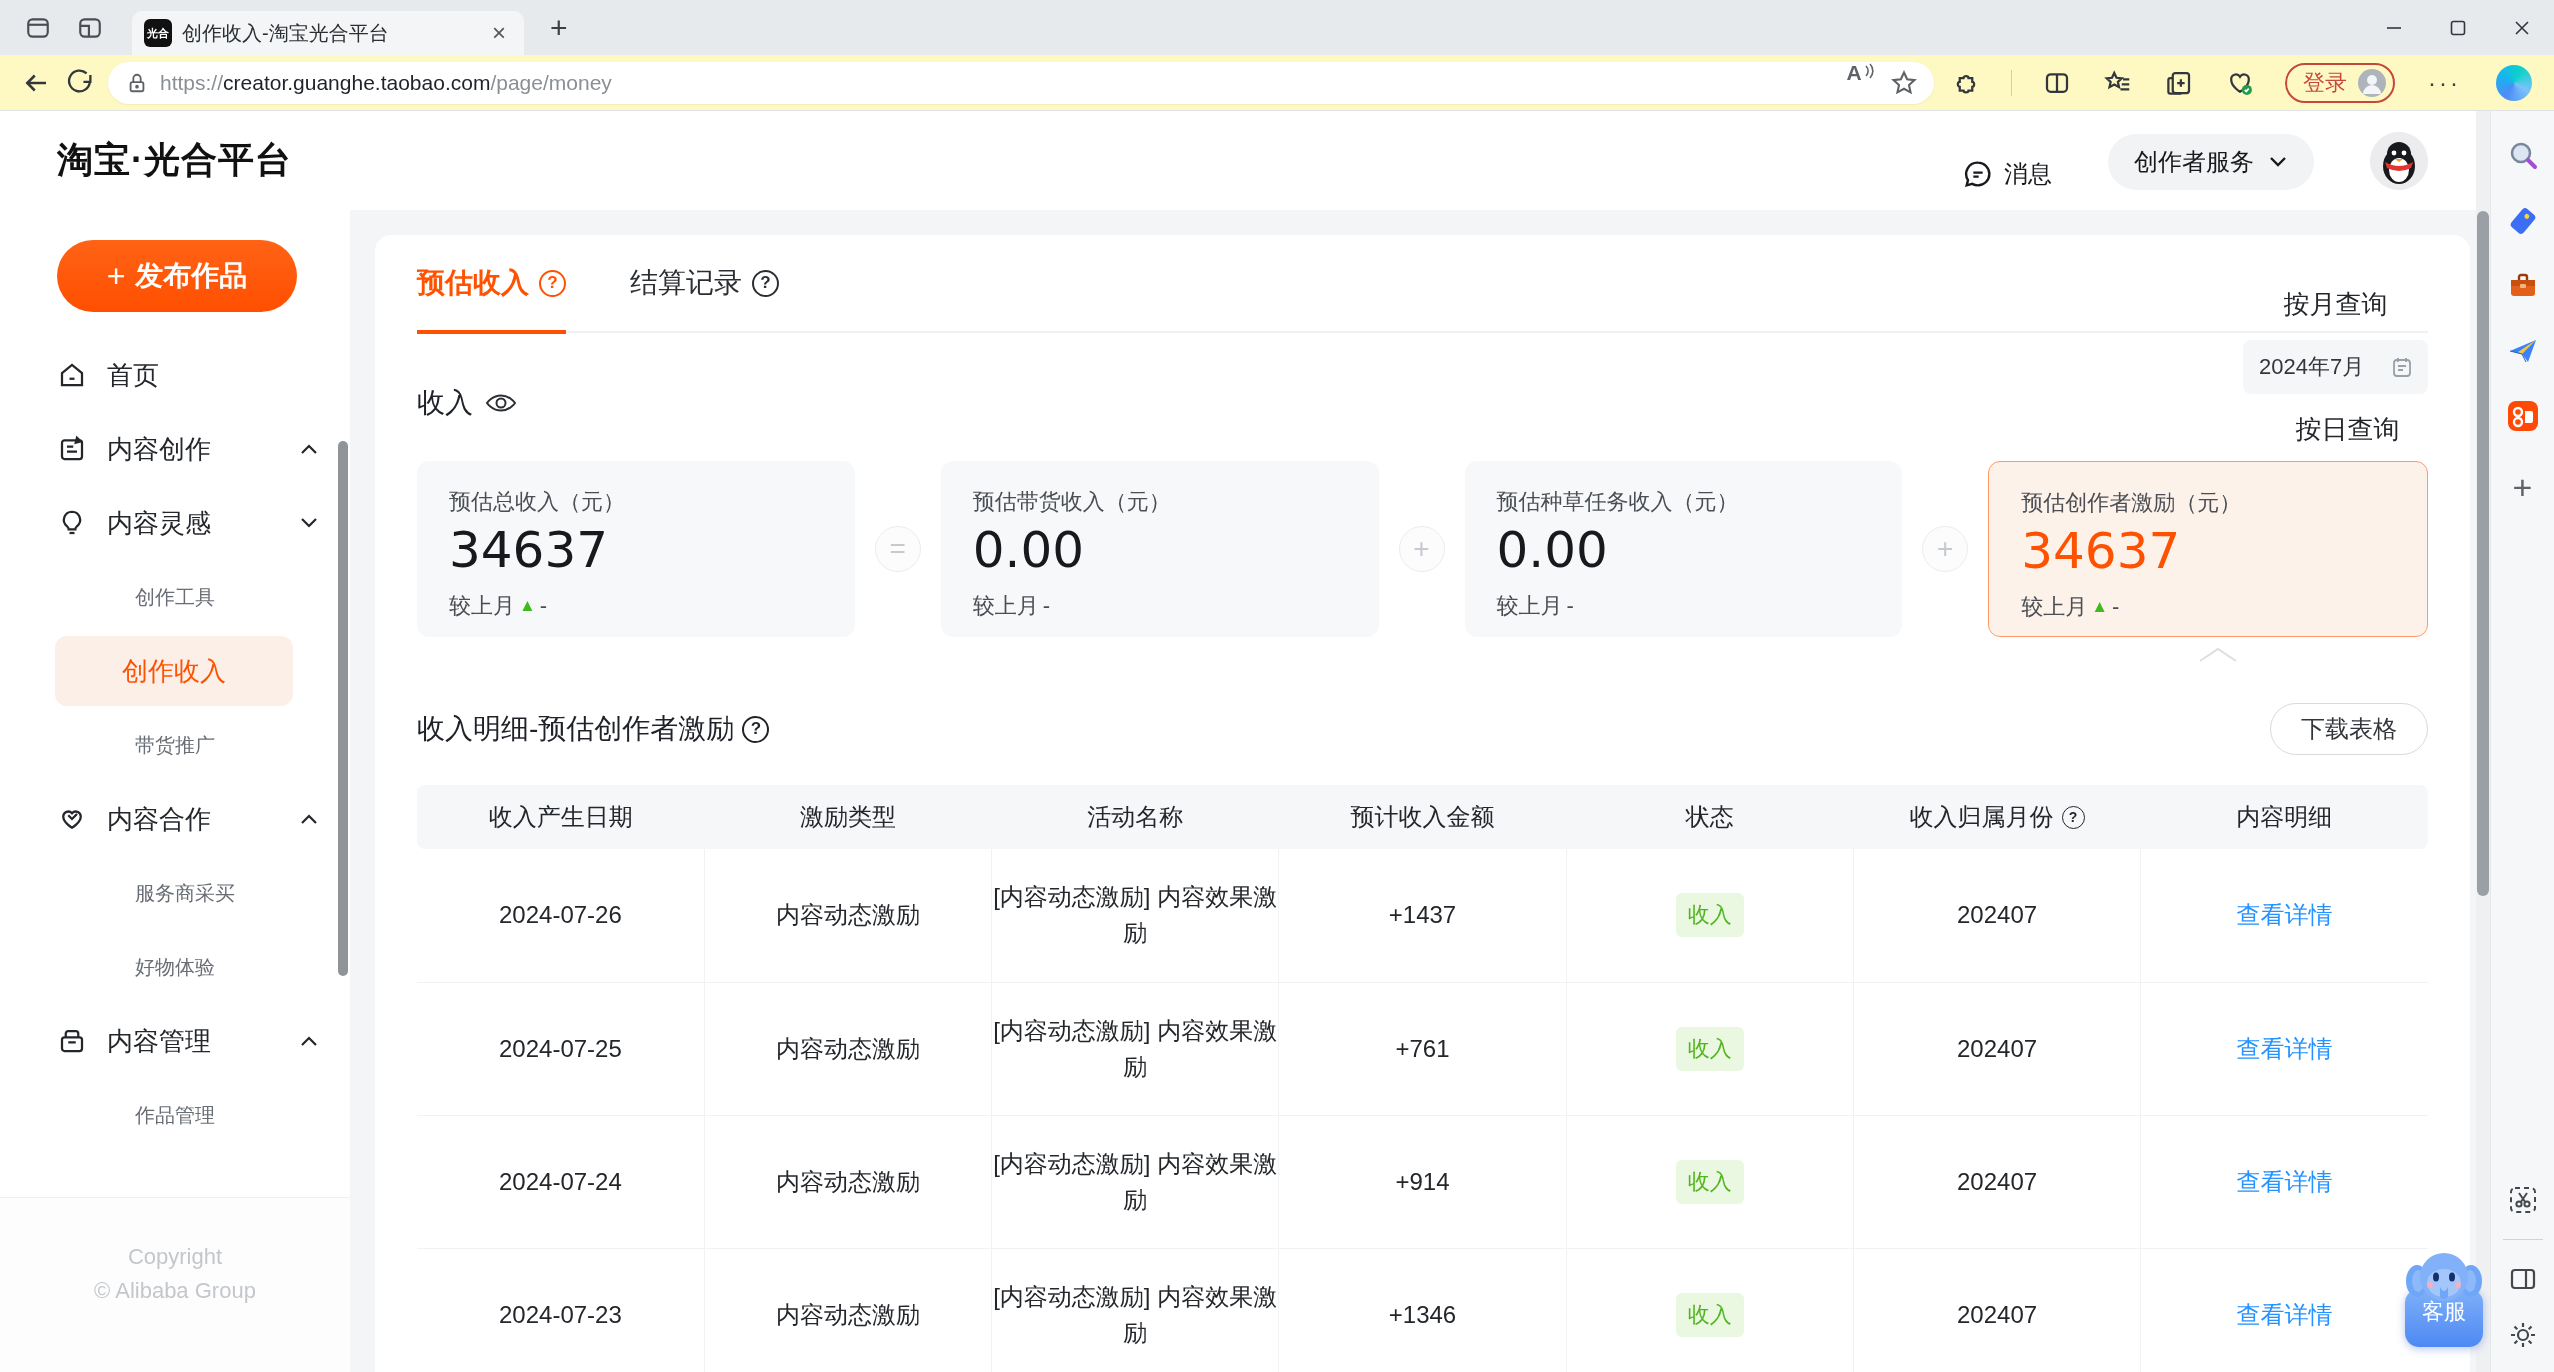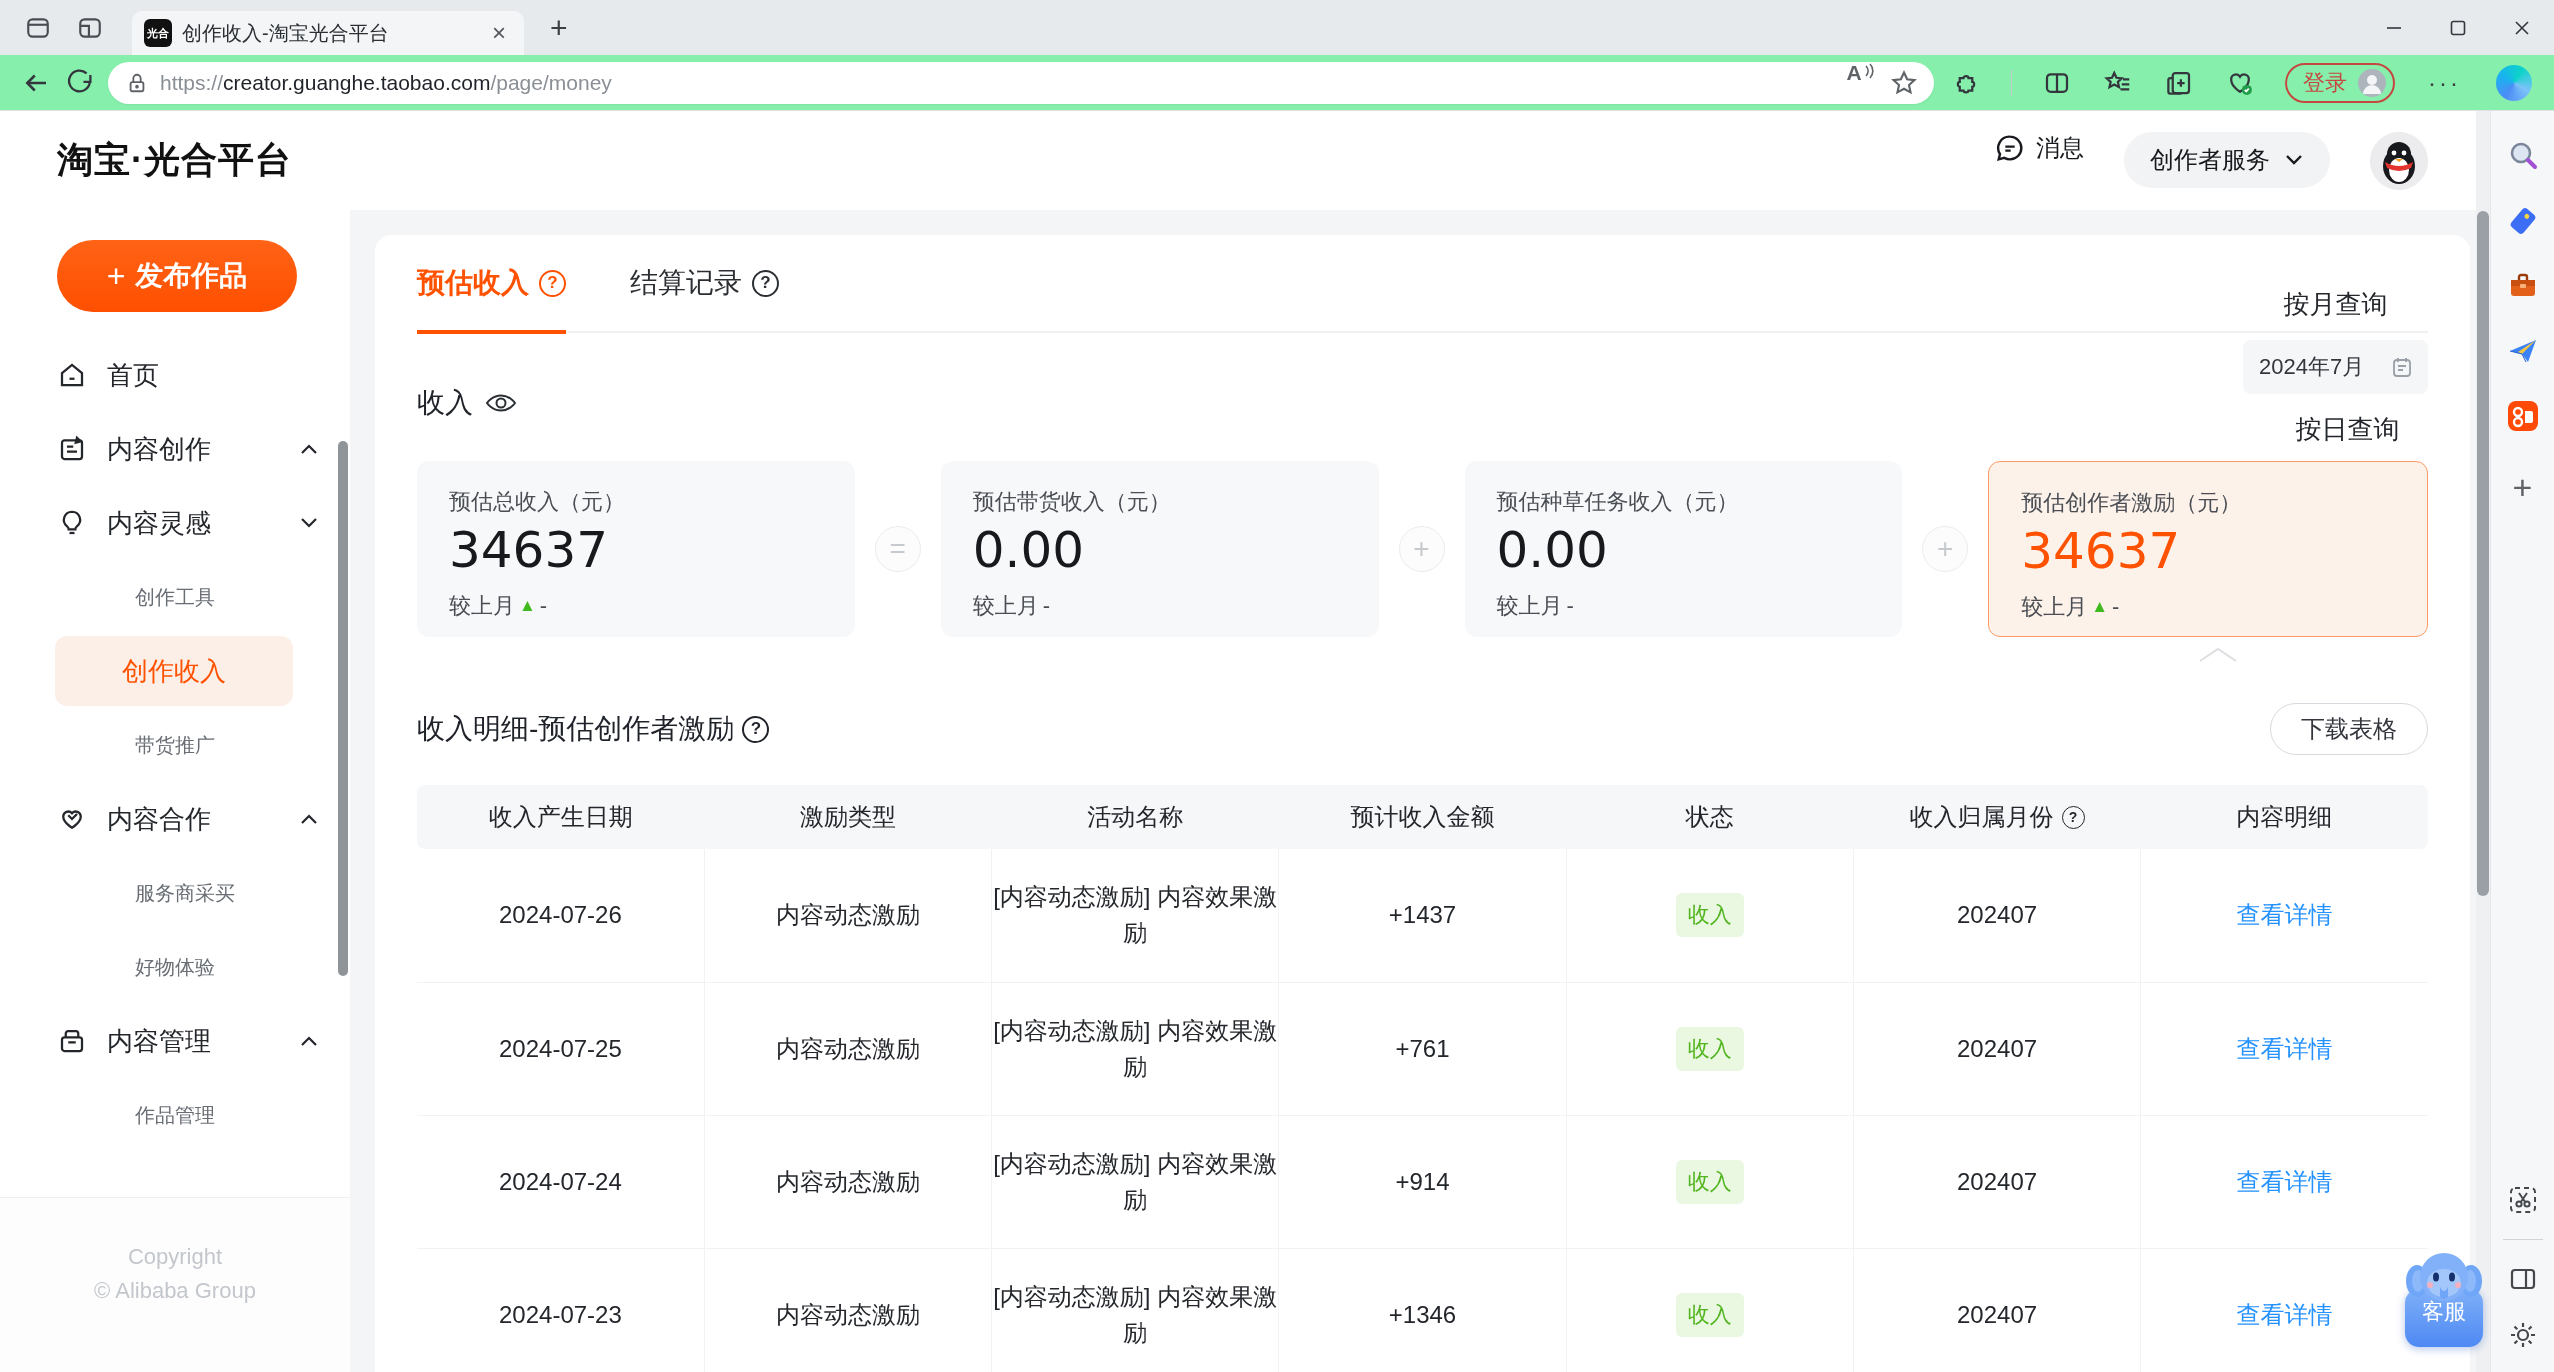--- a/index.html
+++ b/index.html
@@ -14,21 +14,21 @@
   .tab { margin-left:26px; width:392px; height:44px; align-self:flex-end; background:#f3f5f7;
     border-radius:10px 10px 0 0; display:flex; align-items:center; padding:0 12px; }
   .favicon { width:28px; height:28px; background:#111; color:#fff; border-radius:6px; font-size:11px;
     font-weight:bold; display:flex; align-items:center; justify-content:center; letter-spacing:0; flex:none; }
   .tab-title { font-size:20px; color:#2b2f33; margin-left:10px; flex:1; white-space:nowrap; overflow:hidden; }
   .tab-close { font-size:24px; color:#55595e; padding:0 6px; cursor:pointer; }
   .newtab { font-size:30px; color:#3c4043; margin-left:18px; padding:0 8px; }
   .win-controls { position:absolute; right:0; top:0; height:55px; display:flex; align-items:center; }
   .win-controls .wc { width:64px; height:55px; display:flex; align-items:center; justify-content:center; }
 
-  .navbar { height:56px; background:#86efac; border-bottom:1px solid #dfe2e6; display:flex; align-items:center; padding:0 14px;justify-content:space-between; }
+  .navbar { height:56px; background:#fef9c3; border-bottom:1px solid #dfe2e6; display:flex; align-items:center; padding:0 14px;justify-content:space-between; }
   .nav-ic { width:44px; height:44px; display:flex; align-items:center; justify-content:center; border-radius:8px; flex:none; }
   .urlbar { flex:1; height:42px; background:#fff; border-radius:21px; margin:0 10px 0 6px; display:flex;
     align-items:center; padding:0 8px 0 18px; box-shadow:0 1px 2px rgba(0,0,0,.06); }
   .url { flex:1; font-size:21px; margin-left:12px; white-space:nowrap; overflow:hidden; }
   .url .dim { color:#8a8f96; } .url .host { color:#1f2329; }
   .read-aloud { font-size:21px; color:#5f6368; font-weight:bold; display:flex; align-items:flex-start; gap:2px; }
   .tool-icons { display:flex; align-items:center; gap:17px; }
   .vdiv { width:1px; height:26px; background:#c9cdd2; margin:0 6px; }
   .login-pill { height:40px; border:2px solid #c5473f; border-radius:20px; display:flex; align-items:center;
     gap:10px; padding:0 6px 0 16px; margin:0 6px; }
@@ -36,21 +36,21 @@
   .dots { font-size:24px; color:#3c4043; letter-spacing:3px; padding:0 10px; }
   .copilot { width:36px; height:36px; border-radius:50%;
     background:conic-gradient(from 210deg,#4c8df6,#19b3f0,#0bd3c8,#7cc3f9,#4c8df6); margin:0 8px; }
 
   
   .page { position:relative; height:1261px; background:#f4f5f7; overflow:hidden; }
 
   .site-header { position:absolute; left:0; top:0; right:78px; height:99px; background:#fff;
     display:flex; align-items:center; justify-content:space-between; padding:0 48px 0 57px; z-index:5; }
   .logo { font-size:36px; font-weight:900; letter-spacing:1px; color:#111; }
-  .header-right { display:flex; align-items:flex-start; gap:40px; }
+  .header-right { display:flex; align-items:flex-end; gap:56px; }
   .messages { display:flex; align-items:center; gap:10px; font-size:24px; color:#17191d; }
   .service-pill { height:56px; background:#f2f3f5; border-radius:28px; display:flex; align-items:center;
     gap:14px; padding:0 26px; font-size:24px; color:#17191d; }
   .avatar { width:58px; height:58px; border-radius:50%; background:#ecedef; overflow:hidden; }
 
   
   .sidebar { position:absolute; left:0; top:99px; bottom:0; width:350px; background:#fff; z-index:4; }
   .publish { display:flex; align-items:center; justify-content:center; gap:10px; width:240px; height:72px;
     margin:30px 0 26px 57px; background:linear-gradient(180deg,#ff6316,#ff4f00); border:none; border-radius:36px;
     color:#fff; font-size:28px; font-weight:bold; cursor:pointer; font-family:inherit; }

